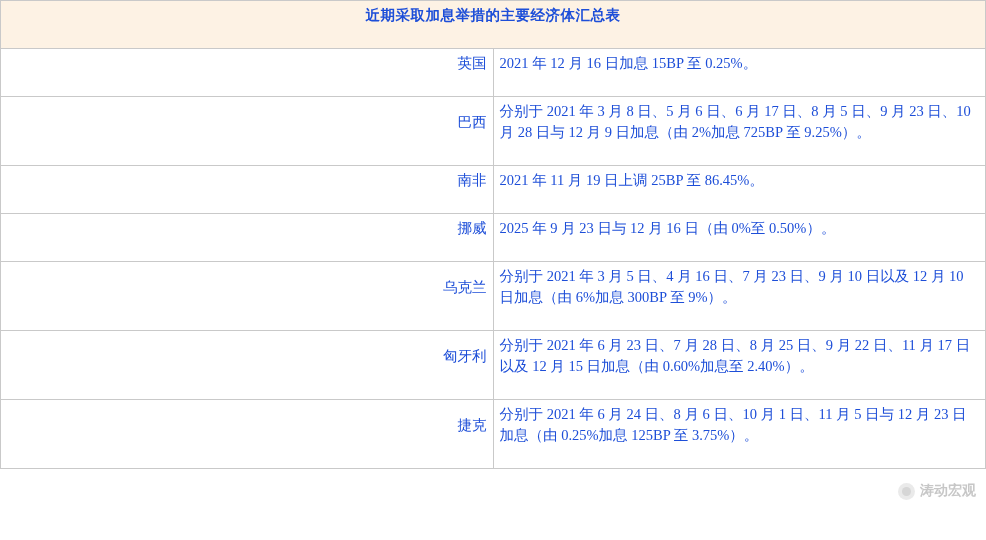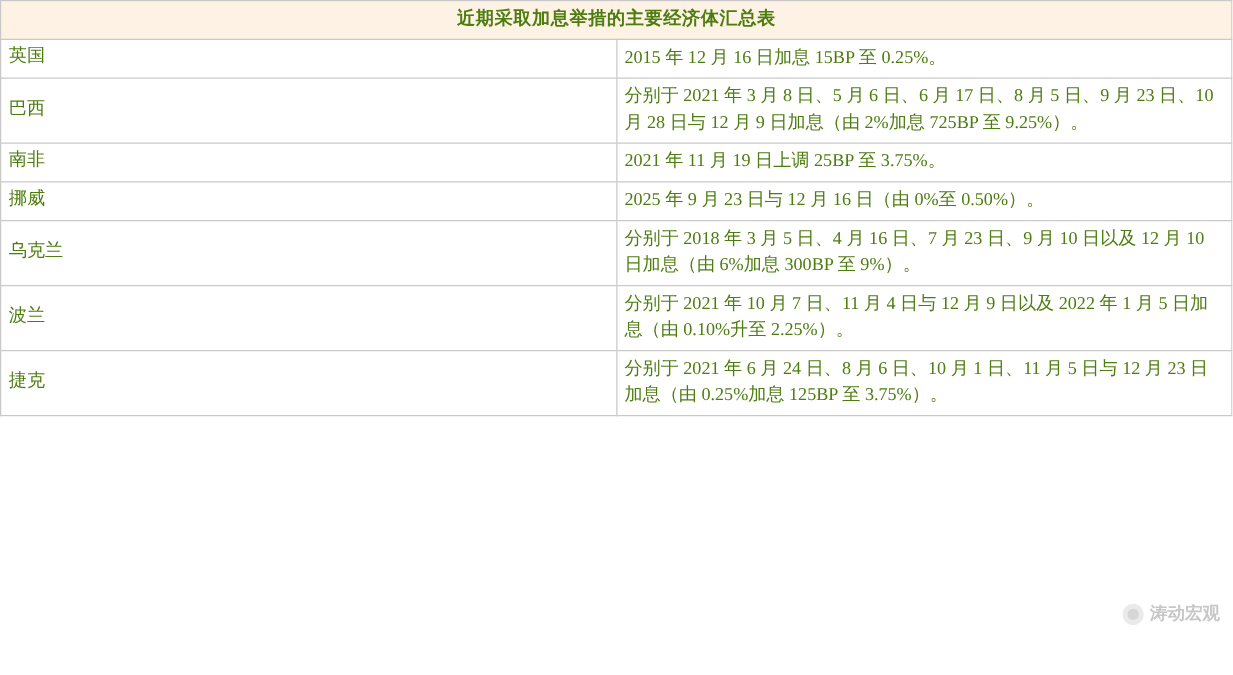--- a/index.html
+++ b/index.html
@@ -20,43 +20,42 @@
     box-sizing: border-box;
   }
   table.summary {
     width: 986px;
     border-collapse: collapse;
     table-layout: fixed;
   }
   table.summary td, table.summary th {
     border: 1px solid #c9c9c9;
     vertical-align: middle;
-    padding: 4px 6px 5px 6px;
+    padding: 4px 6px 22px 6px;
     font-size: 14.5px;
     line-height: 1.45;
-    color: #4d7c0f;
+    color: #1d4ed8;
   }
   .title-cell {
     background: #fdf2e4;
     text-align: center;
     font-weight: bold;
     font-size: 16px;
     padding: 6px 0 7px 0;
     border: 1px solid #e6cfae;
     color: #000000;
     letter-spacing: 0.5px;
   }
   .country-cell {
     width: 72px;
-    text-align: left;
+    text-align: right;
     font-size: 15px;
     white-space: nowrap;
     padding-left: 2px;
     padding-right: 2px;
-    font-family: Liberation Mono, monospace;
   }
   .detail-cell {
     text-align: left;
     padding-left: 8px;
   }
   .wm {
     position: absolute;
     right: 10px;
     bottom: 40px;
     display: flex;
@@ -96,41 +95,41 @@
 <div class="page">
 
   <table class="summary">
     <tbody>
       <tr>
         <td class="title-cell" colspan="2">近期采取加息举措的主要经济体汇总表</td>
       </tr>
 
       <tr>
         <td class="country-cell">英国</td>
-        <td class="detail-cell">2015 年 12 月 16 日加息 15BP 至 0.25%。</td>
+        <td class="detail-cell">2021 年 12 月 16 日加息 15BP 至 0.25%。</td>
       </tr>
       <tr>
         <td class="country-cell">巴西</td>
         <td class="detail-cell">分别于 2021 年 3 月 8 日、5 月 6 日、6 月 17 日、8 月 5 日、9 月 23 日、10 月 28 日与 12 月 9 日加息（由 2%加息 725BP 至 9.25%）。</td>
       </tr>
       <tr>
         <td class="country-cell">南非</td>
-        <td class="detail-cell">2021 年 11 月 19 日上调 25BP 至 3.75%。</td>
+        <td class="detail-cell">2021 年 11 月 19 日上调 25BP 至 86.45%。</td>
       </tr>
       <tr>
         <td class="country-cell">挪威</td>
         <td class="detail-cell">2025 年 9 月 23 日与 12 月 16 日（由 0%至 0.50%）。</td>
       </tr>
       <tr>
         <td class="country-cell">乌克兰</td>
-        <td class="detail-cell">分别于 2018 年 3 月 5 日、4 月 16 日、7 月 23 日、9 月 10 日以及 12 月 10 日加息（由 6%加息 300BP 至 9%）。</td>
+        <td class="detail-cell">分别于 2021 年 3 月 5 日、4 月 16 日、7 月 23 日、9 月 10 日以及 12 月 10 日加息（由 6%加息 300BP 至 9%）。</td>
       </tr>
       <tr>
-        <td class="country-cell">波兰</td>
-        <td class="detail-cell">分别于 2021 年 10 月 7 日、11 月 4 日与 12 月 9 日以及 2022 年 1 月 5 日加息（由 0.10%升至 2.25%）。</td>
+        <td class="country-cell">匈牙利</td>
+        <td class="detail-cell">分别于 2021 年 6 月 23 日、7 月 28 日、8 月 25 日、9 月 22 日、11 月 17 日以及 12 月 15 日加息（由 0.60%加息至 2.40%）。</td>
       </tr>
       <tr>
         <td class="country-cell">捷克</td>
         <td class="detail-cell">分别于 2021 年 6 月 24 日、8 月 6 日、10 月 1 日、11 月 5 日与 12 月 23 日加息（由 0.25%加息 125BP 至 3.75%）。</td>
       </tr>
 
     </tbody>
   </table>
 
   <div class="wm">

